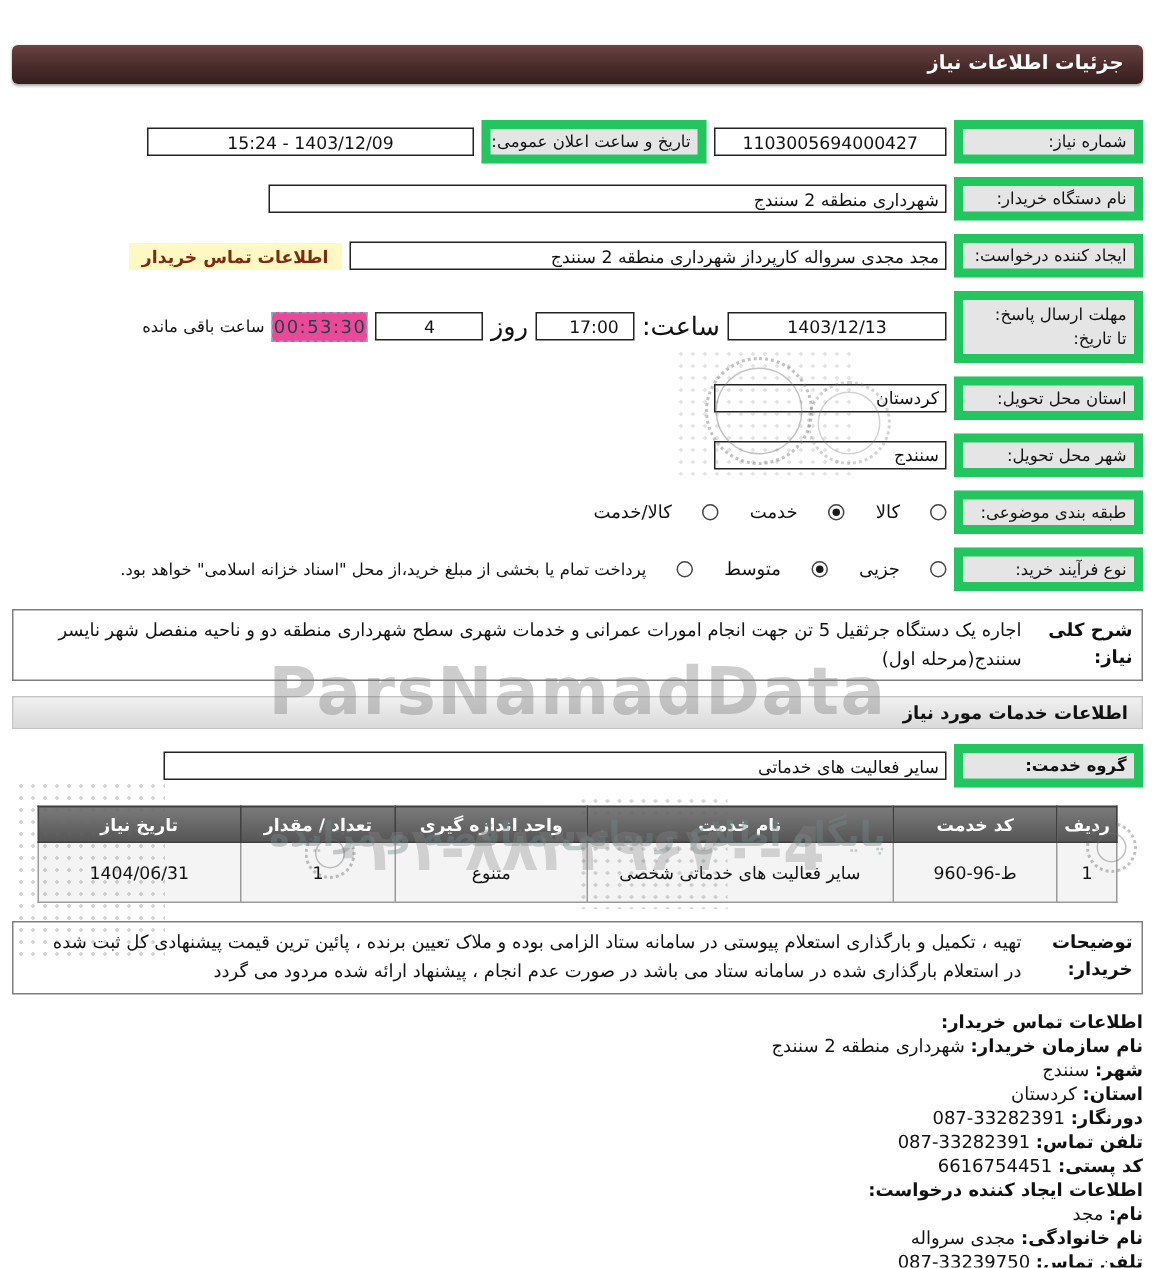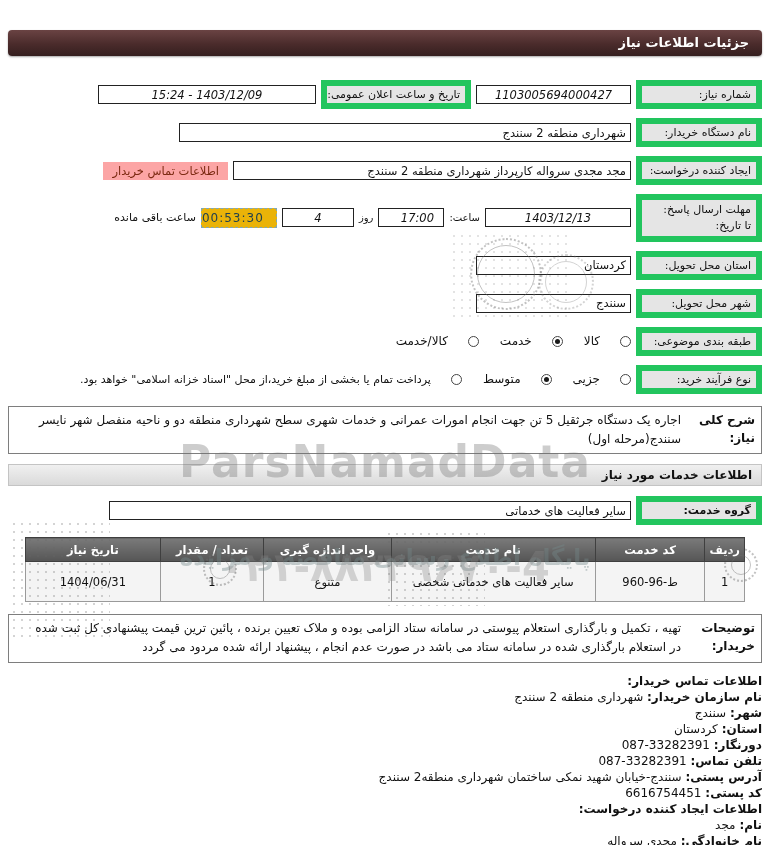--- a/index.html
+++ b/index.html
@@ -24,30 +24,30 @@
     background:#e5e5e5; border:6px solid #22c55e; padding:2px 5px;
     width:126px; flex:none; font-size:11px; white-space:nowrap; overflow:hidden;
   }
   .chip.wide { width:150px; }
   .chip.two { white-space:normal; line-height:1.45; height:auto; }
   .chip.bold { font-weight:bold; }
   input.box {
     border:1px solid #222; height:19px; background:#fff; flex:none;
     font-family:"DejaVu Sans", sans-serif; font-size:11.5px; padding:0 4px; color:#111;
   }
-  input.ctr { text-align:center;font-style:italic; }
-  .lbl { font-size:10px; white-space:nowrap; flex:none; }
+  input.ctr { text-align:center; }
+  .lbl { font-size:17px; white-space:nowrap; flex:none; }
   .timer {
-    flex:none; width:76px; height:20px; line-height:18px; text-align:left;
-    background:#eab308; border:1px dashed #7fa8b8; color:#23424d;
+    flex:none; width:64px; height:20px; line-height:18px; text-align:right;
+    background:#ec4899; border:1px dashed #7fa8b8; color:#23424d;
     font-size:12px; letter-spacing:1px; direction:ltr;
   }
   .contact-link {
-    flex:none; background:#fca5a5; color:#7c2a12; padding:2px 9px;
-    font-size:11.5px; cursor:pointer; text-decoration:none;
+    flex:none; background:#fef9c3; color:#7c2a12; padding:2px 9px;
+    font-size:11.5px; cursor:pointer; text-decoration:none;font-weight:bold;
   }
   .opt { display:inline-flex; align-items:center; gap:20px; margin-left:16px; flex:none; }
   .rb {
     width:11px; height:11px; border:1px solid #444; border-radius:50%;
     background:#fff; display:inline-block; flex:none;
   }
   .rb.on::after { content:""; display:block; width:5px; height:5px; margin:2px; border-radius:50%; background:#1a1a1a; }
   .note { font-size:11px; white-space:nowrap; }
 
   .fieldbox {
@@ -221,21 +221,20 @@
     <div class="btext">تهیه ، تکمیل و بارگذاری استعلام پیوستی در سامانه ستاد الزامی بوده و ملاک تعیین برنده ، پائین ترین قیمت پیشنهادی کل ثبت شده در استعلام بارگذاری شده در سامانه ستاد می باشد در صورت عدم انجام ، پیشنهاد ارائه شده مردود می گردد</div>
   </div>
 
   <div class="contact">
     <div class="cline"><span class="cl">اطلاعات تماس خریدار:</span></div>
     <div class="cline"><span class="cl">نام سازمان خریدار:</span> <span class="cv">شهرداری منطقه 2 سنندج</span></div>
     <div class="cline"><span class="cl">شهر:</span> <span class="cv">سنندج</span></div>
     <div class="cline"><span class="cl">استان:</span> <span class="cv">کردستان</span></div>
     <div class="cline"><span class="cl">دورنگار:</span> <span class="cv" dir="ltr">087-33282391</span></div>
     <div class="cline"><span class="cl">تلفن تماس:</span> <span class="cv" dir="ltr">087-33282391</span></div>
-    <div class="cline"><span class="cl">آدرس پستی:</span> <span class="cv">سنندج-خیابان شهید نمکی ساختمان شهرداری منطقه2 سنندج</span></div>
     <div class="cline"><span class="cl">کد پستی:</span> <span class="cv" dir="ltr">6616754451</span></div>
     <div class="cline"><span class="cl">اطلاعات ایجاد کننده درخواست:</span></div>
     <div class="cline"><span class="cl">نام:</span> <span class="cv">مجد</span></div>
     <div class="cline"><span class="cl">نام خانوادگی:</span> <span class="cv">مجدی سرواله</span></div>
     <div class="cline"><span class="cl">تلفن تماس:</span> <span class="cv" dir="ltr">087-33239750</span></div>
   </div>
 
 </div>
 
 <div class="wm wm-brand">ParsNamadData</div>

